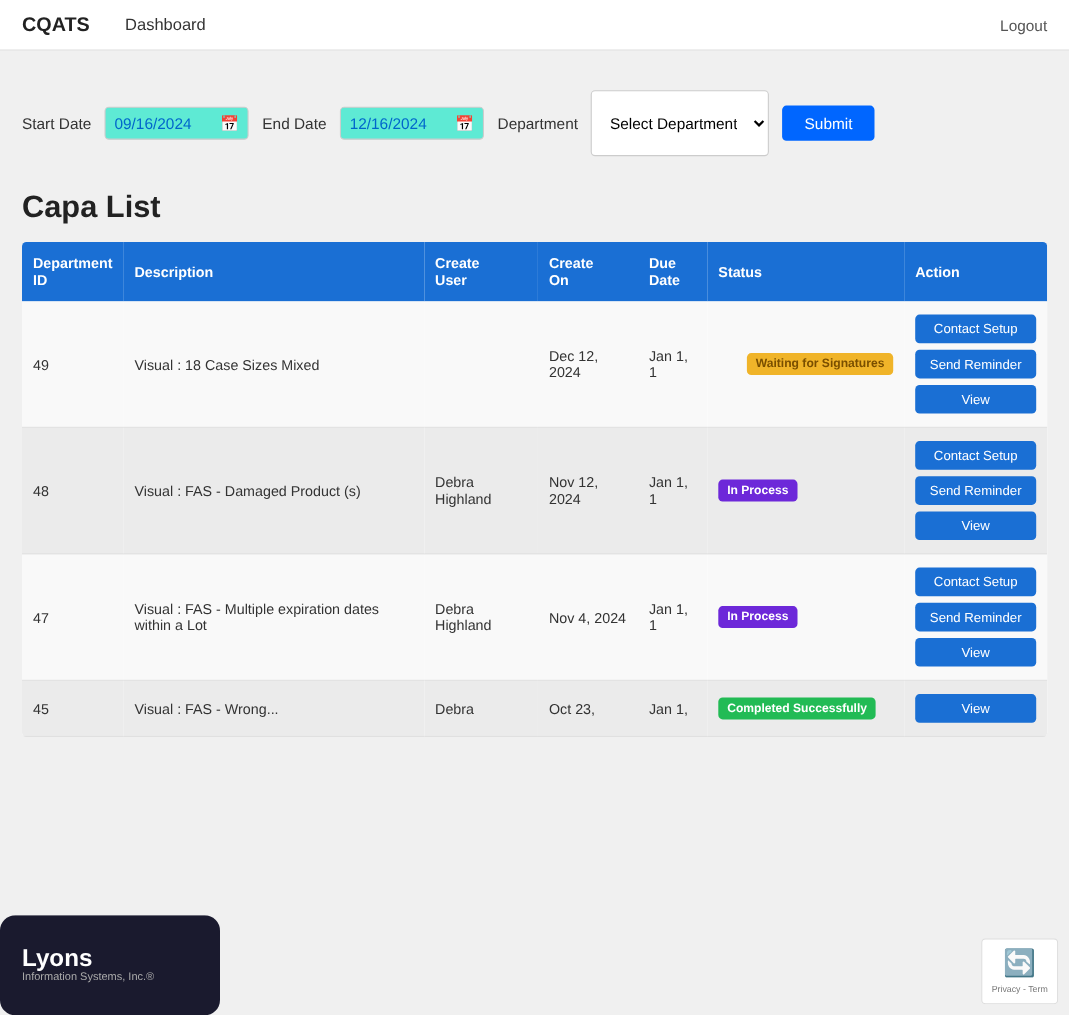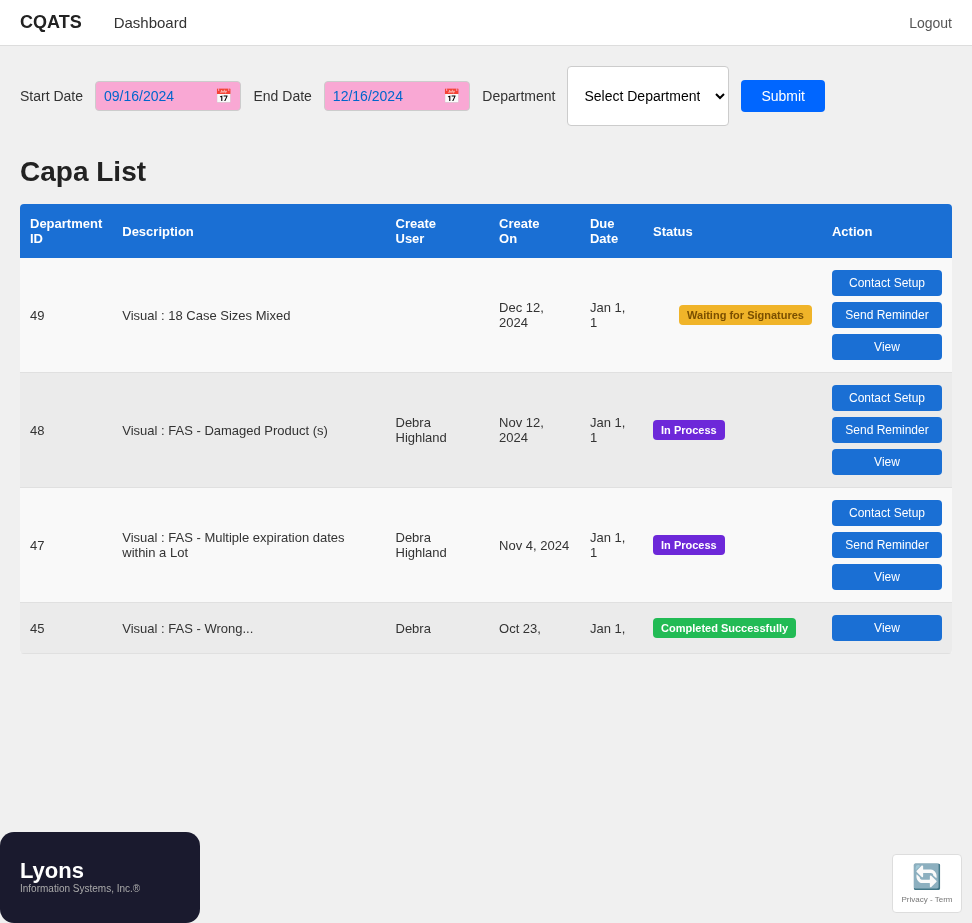--- a/index.html
+++ b/index.html
@@ -20,30 +20,31 @@
     .logout-link { color: #555; font-size: 14px; cursor: pointer; }
 
     
     .filter-bar {
       background: #f0f0f0;
       padding: 20px 20px 10px 20px;
       display: flex;
       align-items: center;
       gap: 12px;
       flex-wrap: wrap;
+      margin-top: 16px;
     }
     .filter-label { font-size: 14px; font-weight: 500; }
     .date-input-wrapper {
       display: flex;
       align-items: center;
-      background: #f9a8d4;
+      background: #5eead4;
       border: 1px solid #ccc;
       border-radius: 4px;
       padding: 6px 8px;
-      gap: 21px;
+      gap: 6px;
     }
     .date-input-wrapper input {
       border: none;
       outline: none;
       font-size: 14px;
       color: #0066cc;
       width: 90px;
       background: transparent;
     }
     .calendar-icon { color: #555; font-size: 14px; cursor: pointer; }

